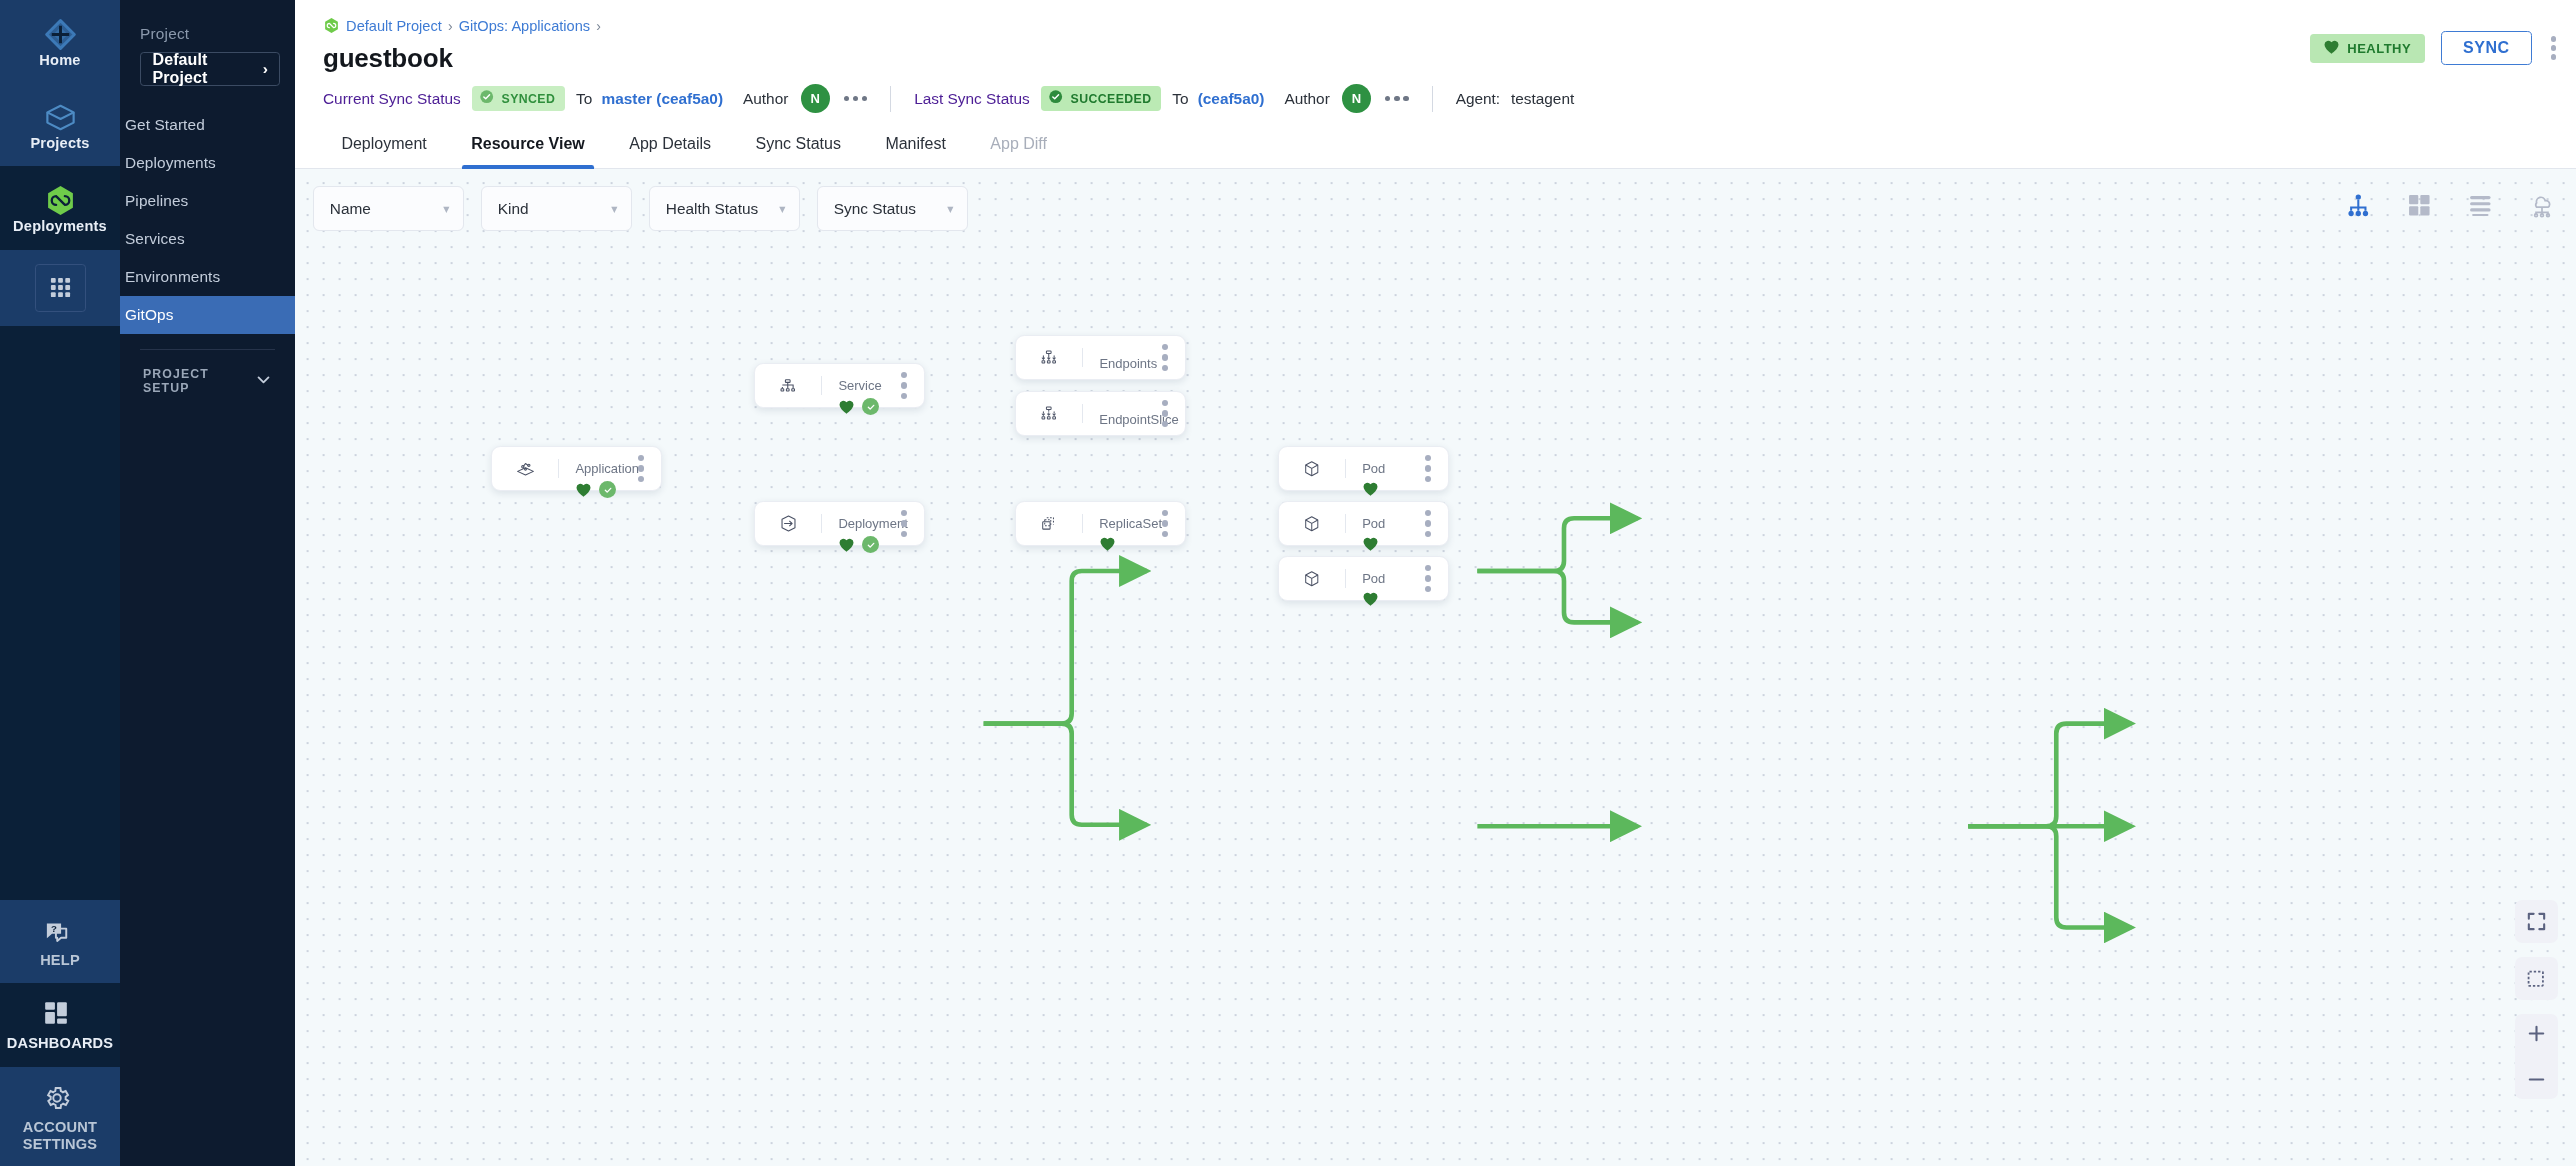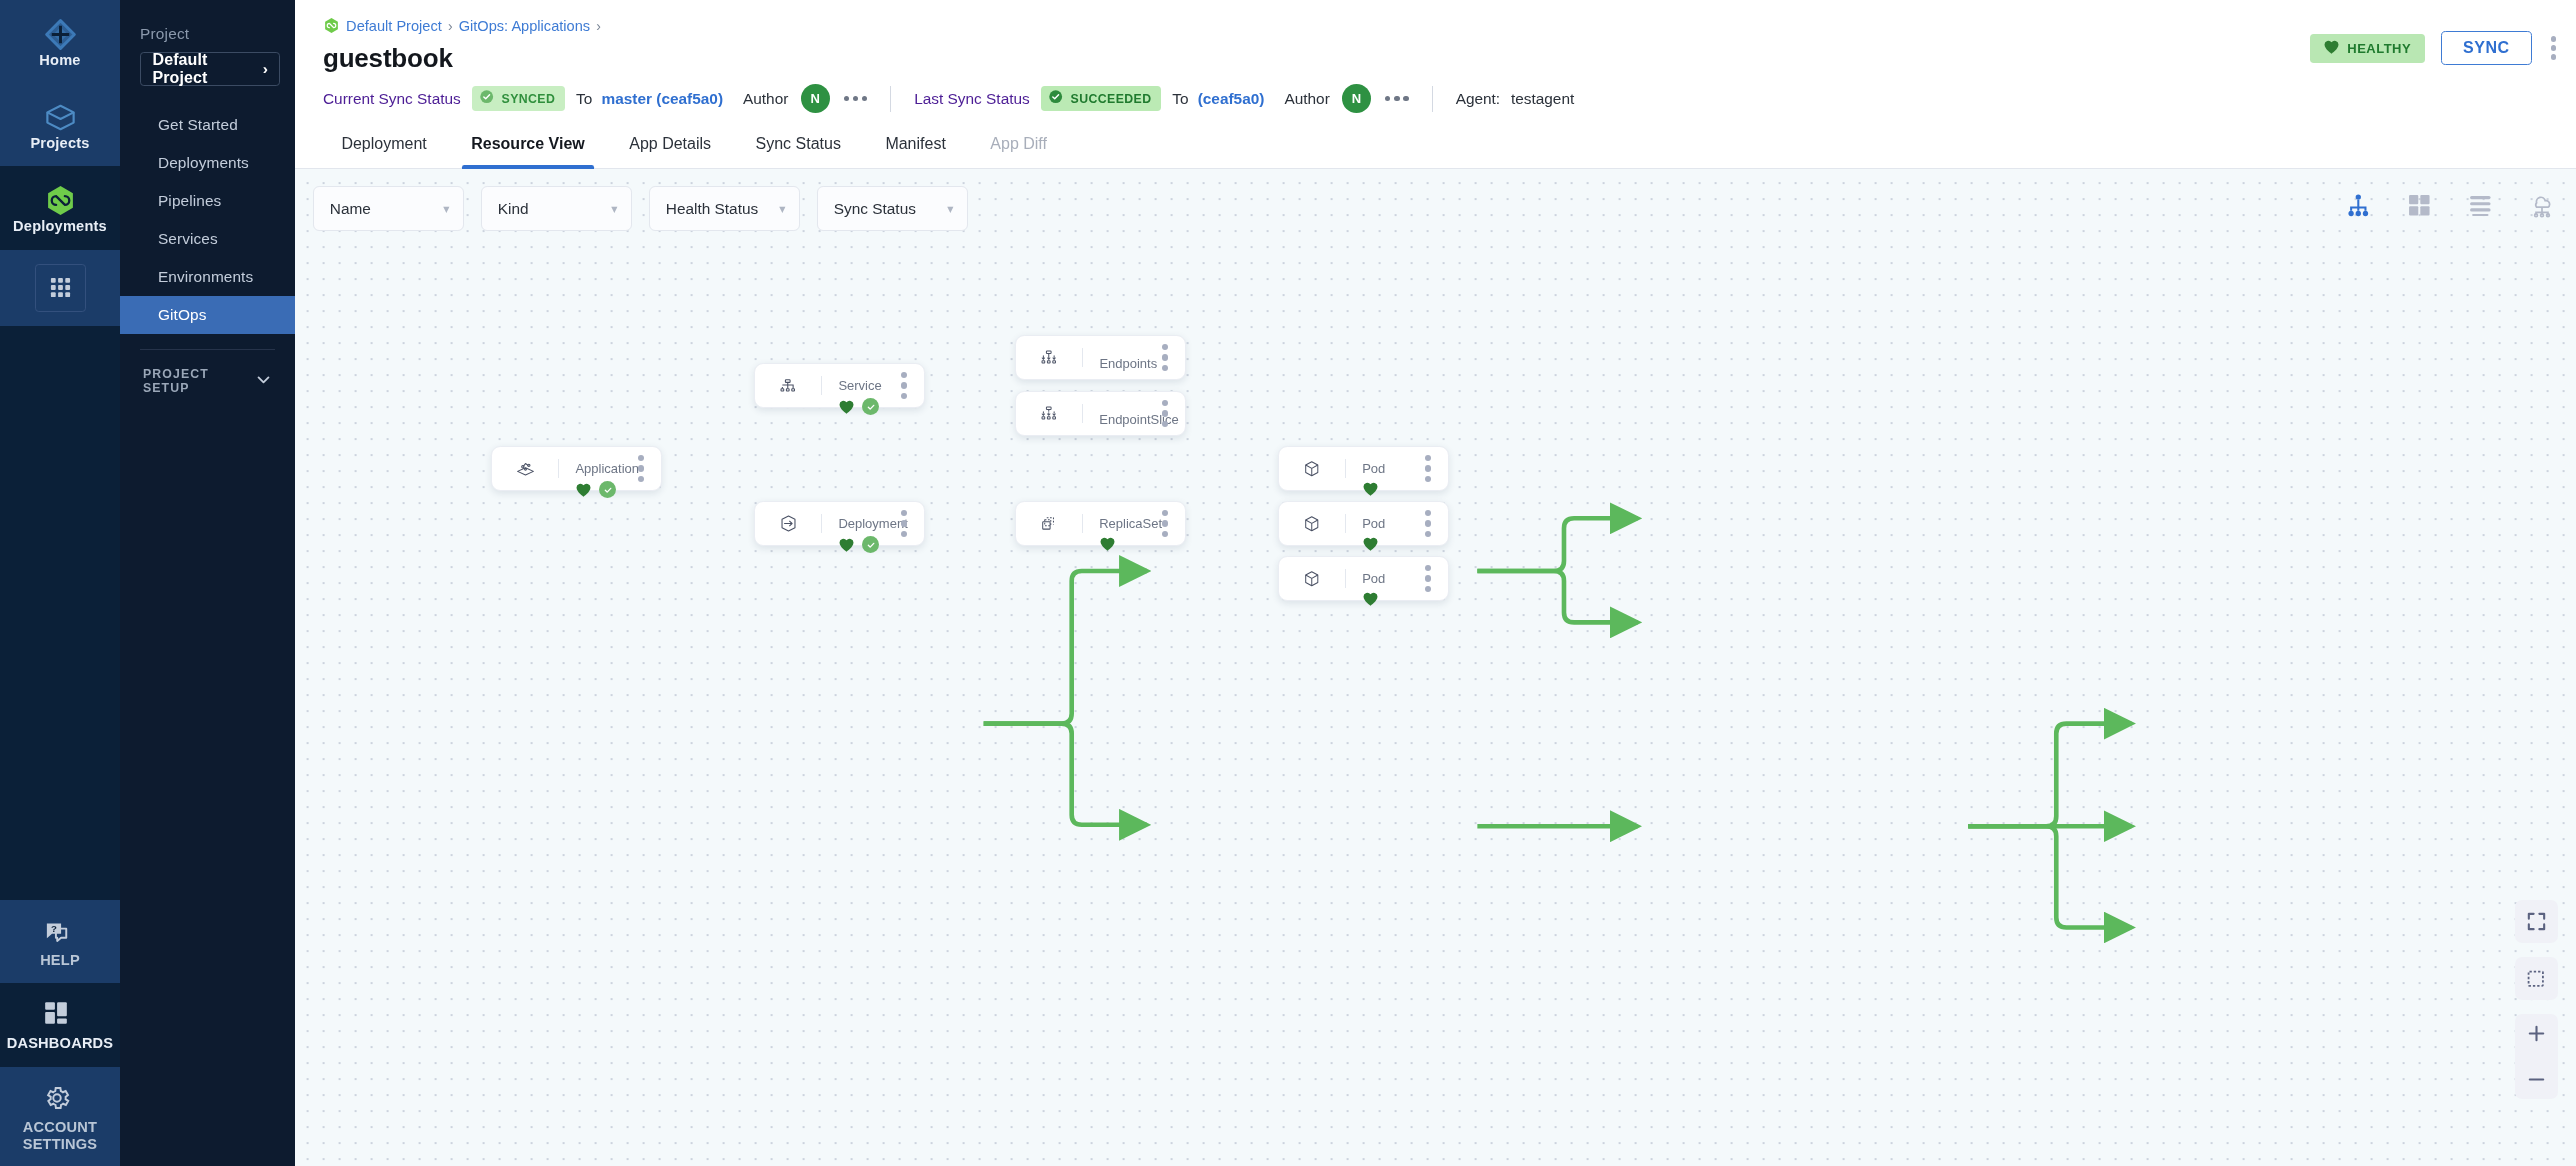--- a/index.html
+++ b/index.html
@@ -46,21 +46,21 @@
     font-size: 15.4px; color: #8b99ac; padding: 0 18.4px 6.1px 20px; letter-spacing: 0.2px;
   }
   .proj-pill {
     margin: 3.1px 15.4px 20px 20px; height: 34px; border: 0.8px solid #3b4b63; border-radius: 3.8px;
     display: flex; align-items: center; justify-content: space-between;
     padding: 0 10.8px 0 11.5px; cursor: pointer;
   }
   .proj-pill span.lbl { font-size: 16px; font-weight: 700; color: #ffffff; letter-spacing: 0.1px; }
   .proj-pill span.chev { color: #ffffff; font-size: 15.4px; font-weight: 700; line-height: 1; }
   .nav-item {
-    height: 38px; display: flex; align-items: center; padding-left: 38px;
+    height: 38px; display: flex; align-items: center; padding-left: 5px;
     font-size: 15.4px; color: #c3cddb; cursor: pointer; letter-spacing: 0.1px;
   }
   .nav-item.active { background: #3a6cb5; color: #ffffff; }
   .nav-divider { height: 0.8px; background: #26334a; margin: 15.4px 20px 0 20px; }
   .nav-section {
     margin-top: 14px; height: 34px; display: flex; align-items: center;
     justify-content: space-between; padding: 0 23px 0 23px;
     font-size: 12.3px; letter-spacing: 1.1px; color: #9aa7b8; font-weight: 700; cursor: pointer;
   }
 

